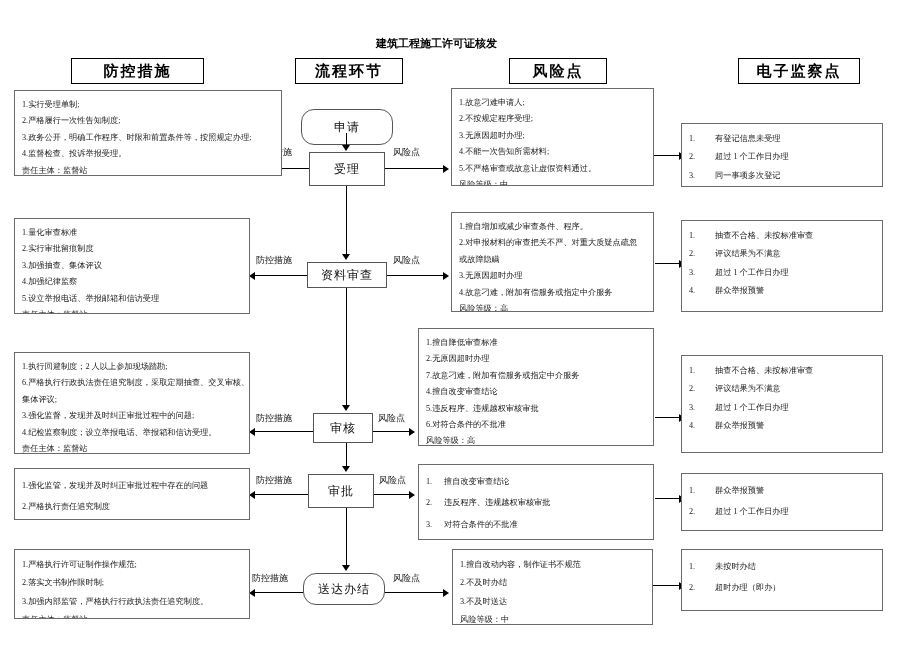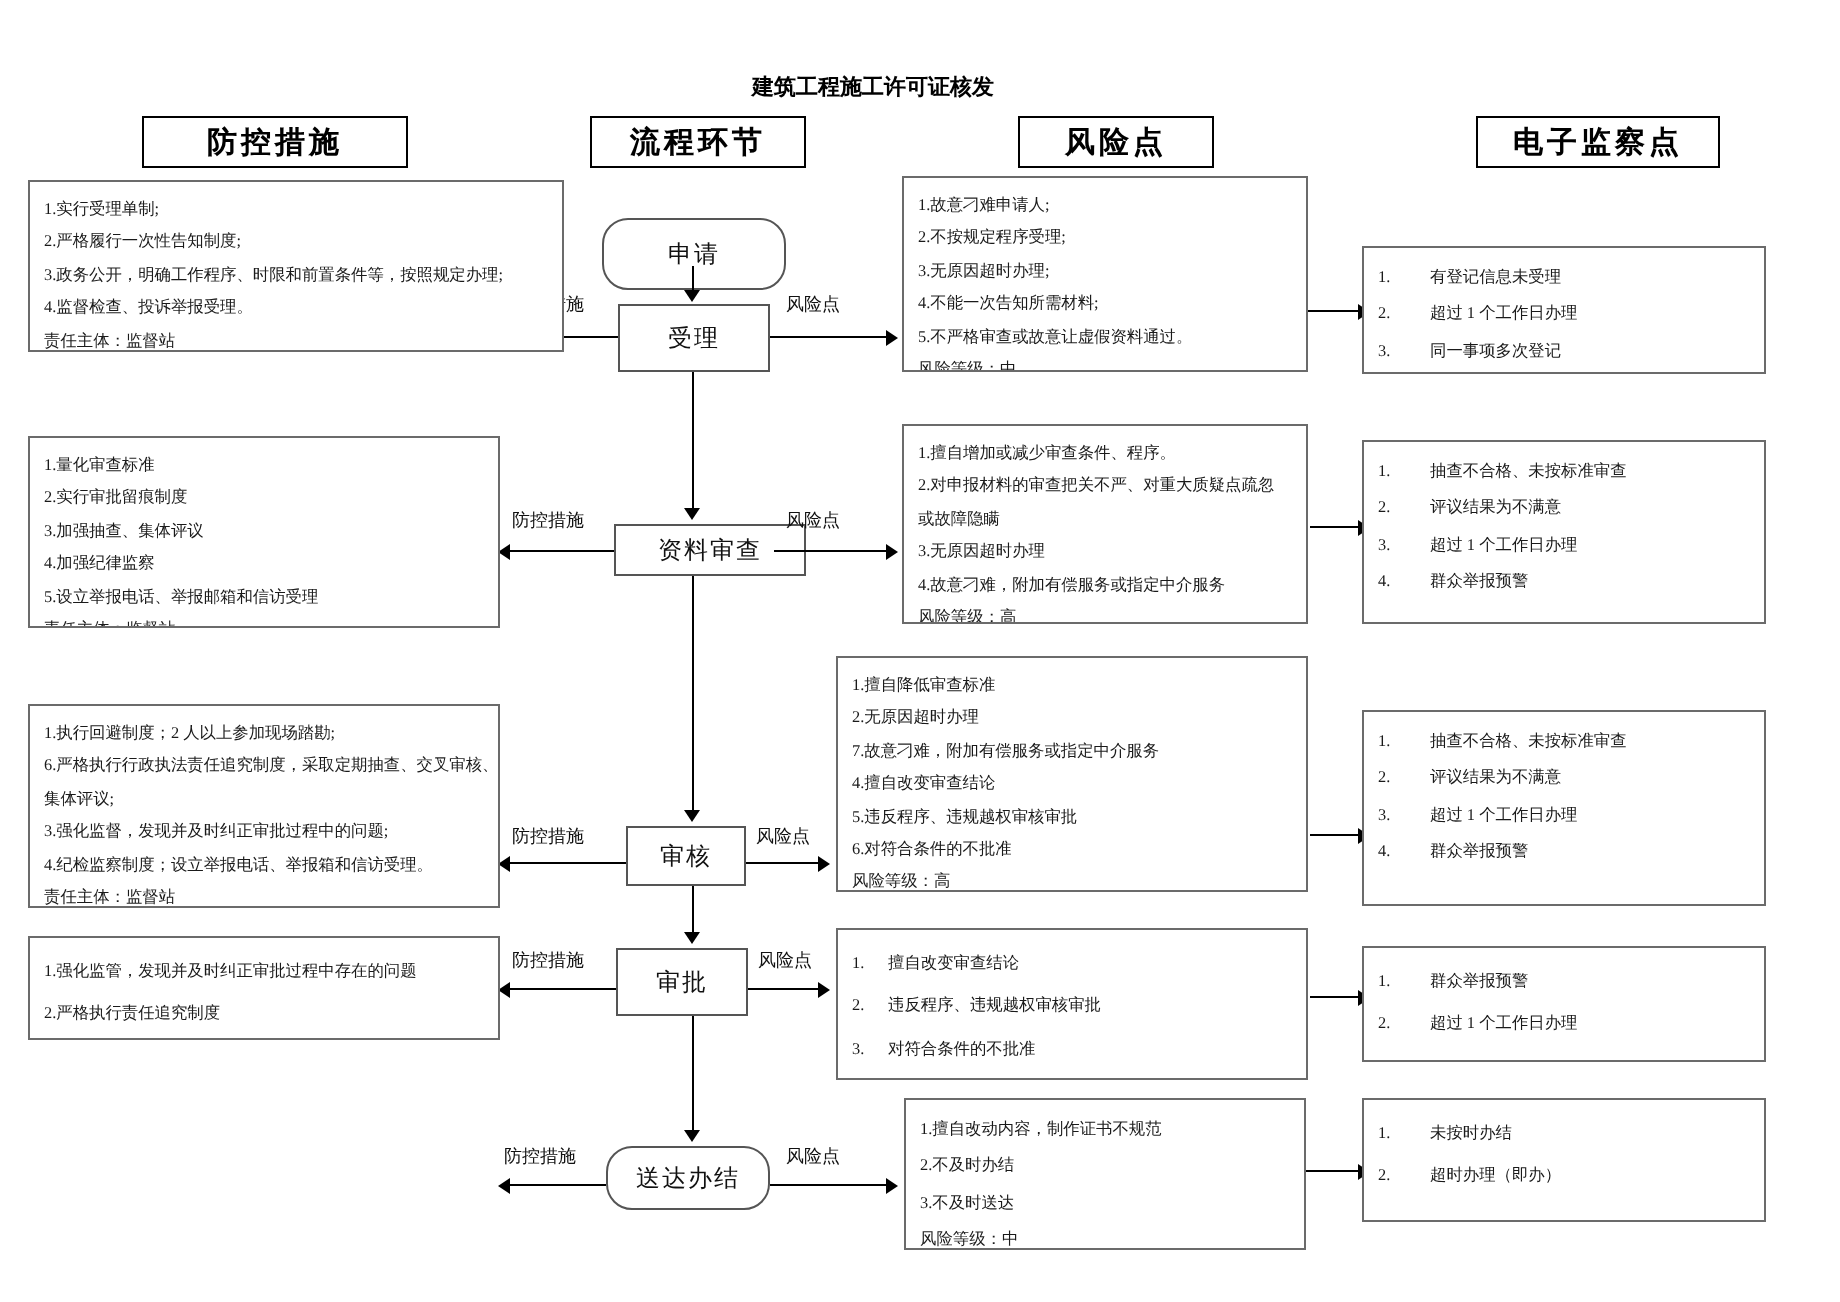--- a/index.html
+++ b/index.html
@@ -125,21 +125,21 @@
 
   <div class="abs page-title" style="left:376px; top:36px;">建筑工程施工许可证核发</div>
 
   <div class="abs col-head" style="left:71px; top:58px; width:133px; height:26px;">防控措施</div>
   <div class="abs col-head" style="left:295px; top:58px; width:108px; height:26px;">流程环节</div>
   <div class="abs col-head" style="left:509px; top:58px; width:98px; height:26px;">风险点</div>
   <div class="abs col-head" style="left:738px; top:58px; width:122px; height:26px;">电子监察点</div>
 
   <div class="abs node rounded" style="left:301px; top:97px; width:92px; height:36px;margin-top:12px;">申请</div>
   <div class="abs node" style="left:309px; top:152px; width:76px; height:34px;">受理</div>
-  <div class="abs node" style="left:307px; top:262px; width:96px; height:26px;">资料审查</div>
+  <div class="abs node" style="left:307px; top:262px; width:80px; height:26px;">资料审查</div>
   <div class="abs node" style="left:313px; top:413px; width:60px; height:30px;">审核</div>
   <div class="abs node" style="left:308px; top:474px; width:66px; height:34px;">审批</div>
   <div class="abs node rounded" style="left:303px; top:573px; width:82px; height:32px;">送达办结</div>
 
   <div class="abs vline" style="left:346px; top:133px; height:13px;"></div>
   <div class="abs arrow-down" style="left:342px; top:145px;"></div>
 
   <div class="abs vline" style="left:346px; top:186px; height:69px;"></div>
   <div class="abs arrow-down" style="left:342px; top:254px;"></div>
 
@@ -339,20 +339,26 @@
   <div class="abs arrow-left" style="left:249px; top:589px;"></div>
   <div class="abs edge-label" style="left:252px; top:572px;">防控措施</div>
 
   <div class="abs hline" style="left:385px; top:592px; width:60px;"></div>
   <div class="abs arrow-right" style="left:443px; top:589px;"></div>
   <div class="abs edge-label" style="left:393px; top:572px;">风险点</div>
 
   <div class="abs hline" style="left:652px; top:585px; width:29px;"></div>
   <div class="abs arrow-right" style="left:679px; top:582px;"></div>
 
+  <div class="abs box lh-22" style="left:14px; top:549px; width:236px; height:70px;">
+    <div class="ln">1.严格执行许可证制作操作规范;</div>
+    <div class="ln">2.落实文书制作限时制;</div>
+    <div class="ln">3.加强内部监管，严格执行行政执法责任追究制度。</div>
+    <div class="ln">责任主体：监督站</div>
+  </div>
 
   <div class="abs box lh-22" style="left:452px; top:549px; width:201px; height:76px;">
     <div class="ln">1.擅自改动内容，制作证书不规范</div>
     <div class="ln">2.不及时办结</div>
     <div class="ln">3.不及时送达</div>
     <div class="ln">风险等级：中</div>
   </div>
 
   <div class="abs box numbered lh-26" style="left:681px; top:549px; width:202px; height:62px;">
     <div class="ln">

